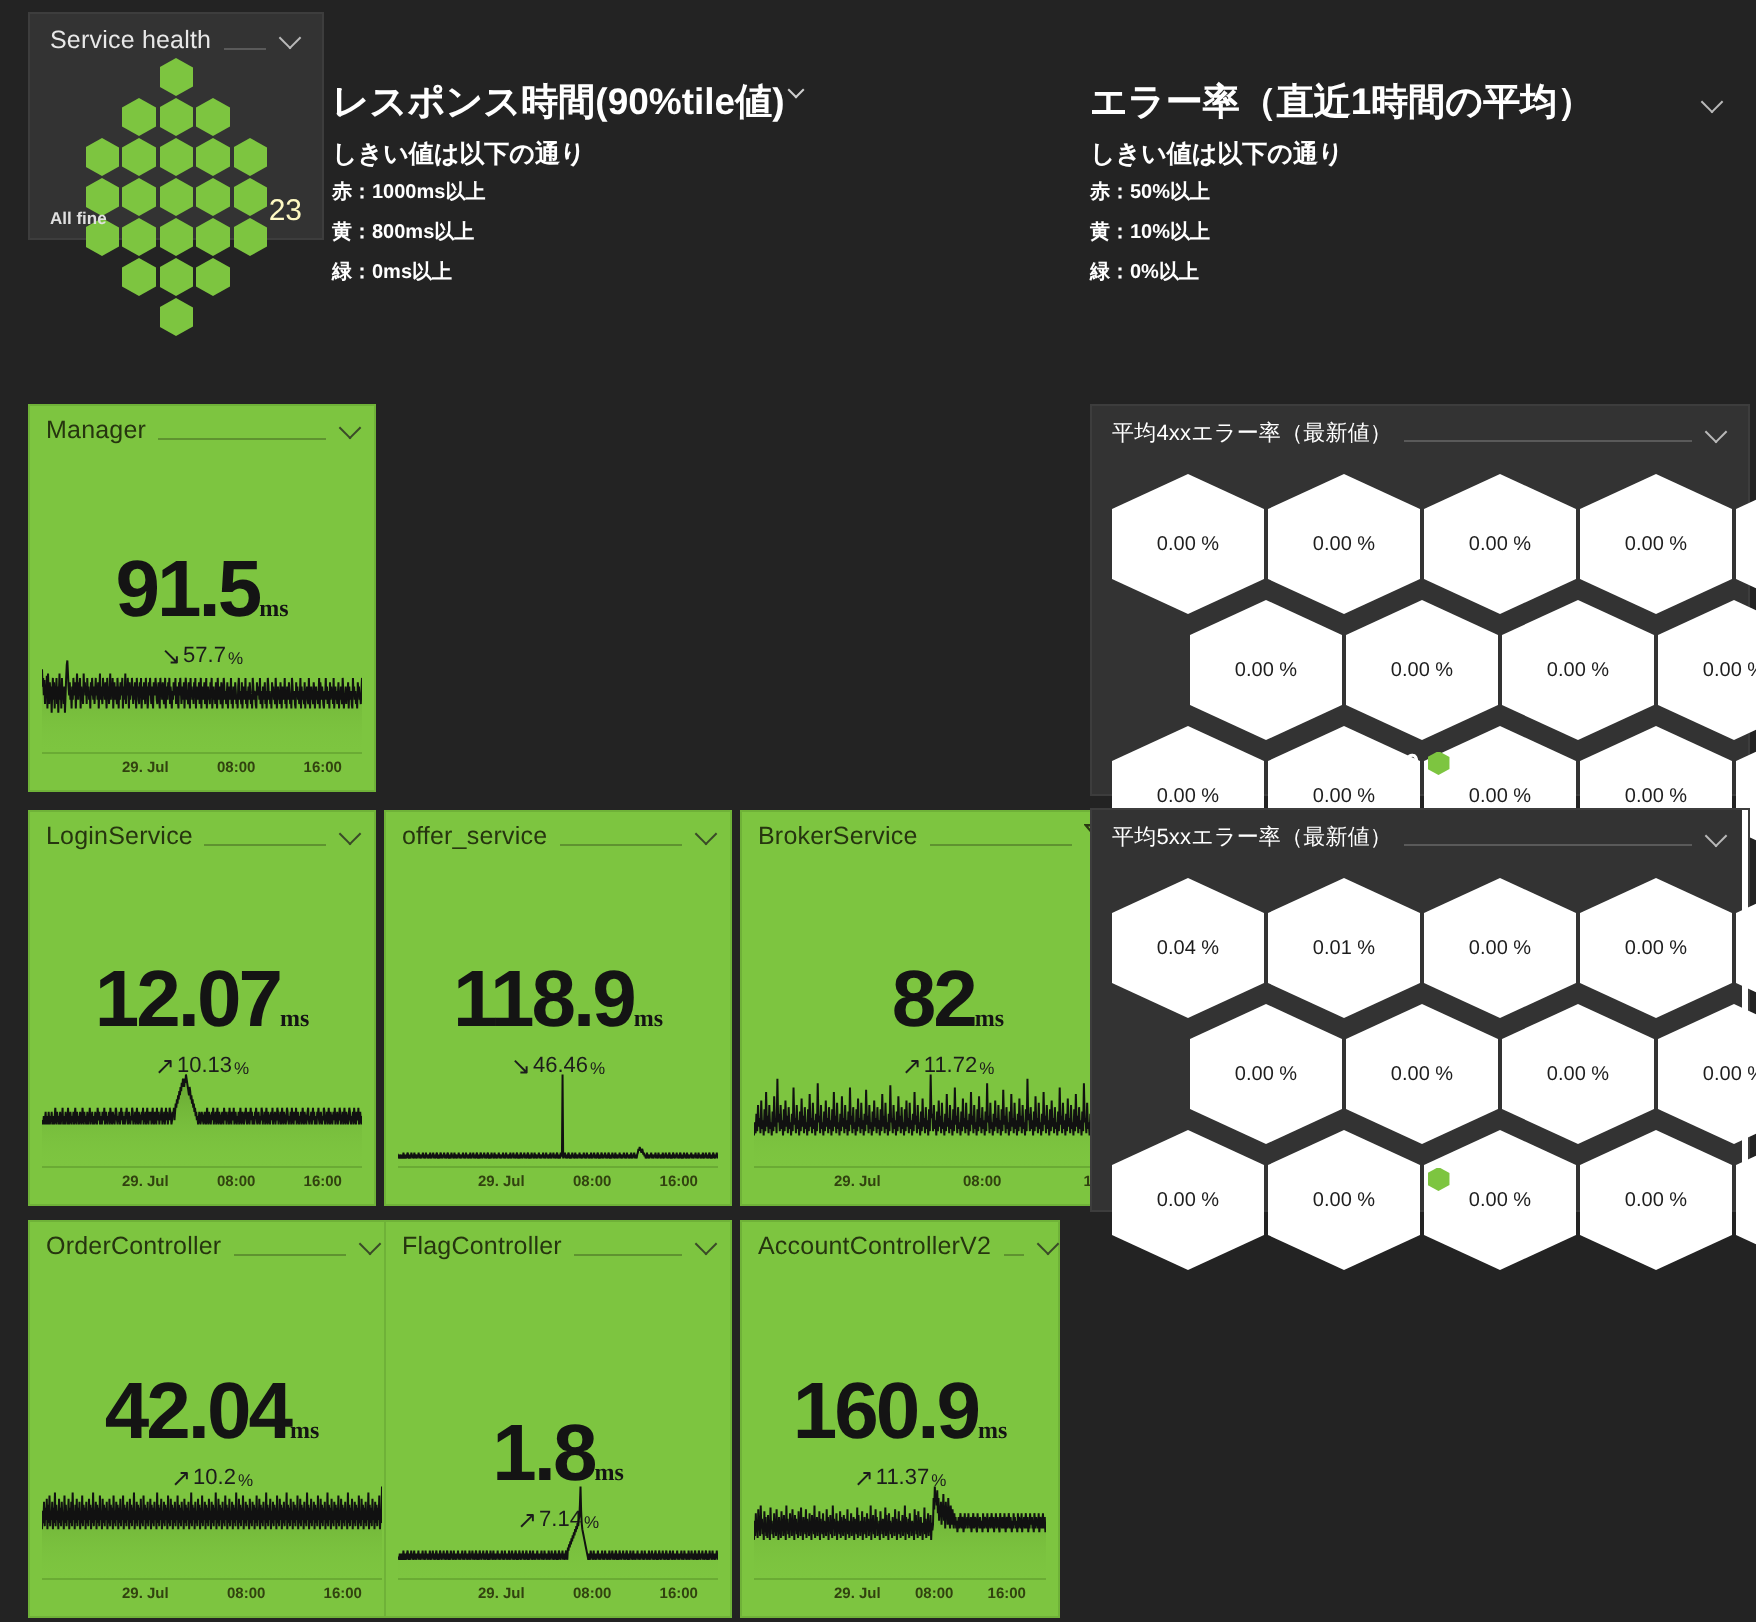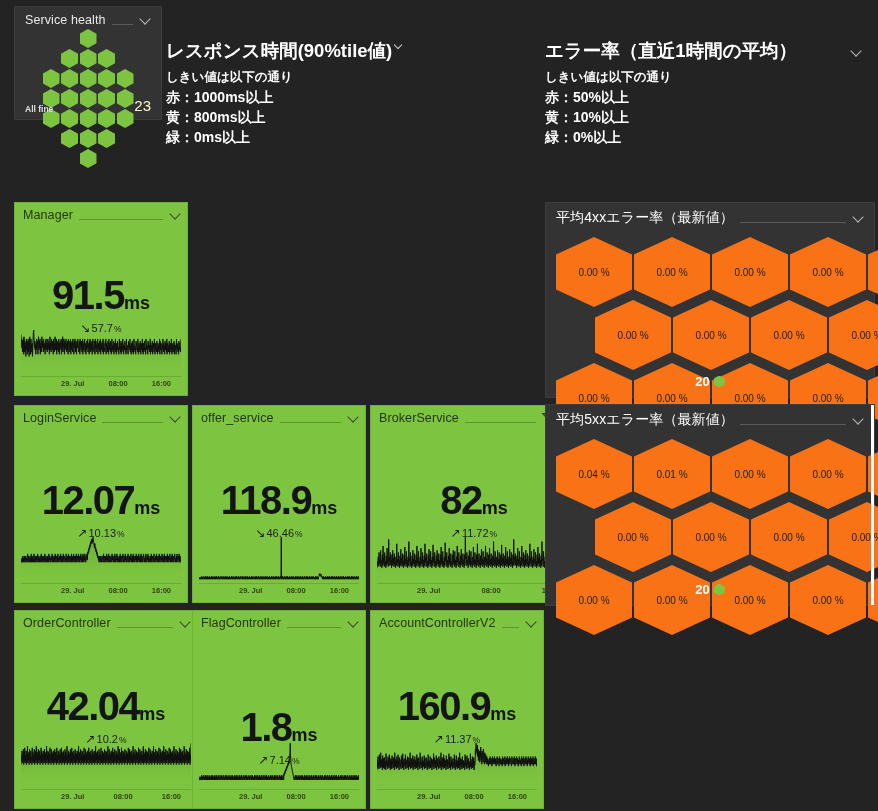--- a/index.html
+++ b/index.html
@@ -86,21 +86,21 @@
   .hdr-title .mini-chev::before {
     content:""; position:absolute; left:1px; top:1px;
     width:5px;height:5px;
     border-right:1.3px solid #cfcfcf; border-bottom:1.3px solid #cfcfcf;
     transform: rotate(45deg);
   }
   .hdr-sub {
     color: #ffffff; font-size: 12.5px; font-weight: bold;
     margin-top: 5px; line-height: 19px;
   }
-  .hdr-line { color: #ffffff; font-size: 14px; font-weight: bold; line-height: 20px; }
+  .hdr-line { color: #ffffff; font-size: 10px; font-weight: bold; line-height: 20px; }
   #hdr-resp { left: 166px; top: 2px; width: 360px; }
   #hdr-err  { left: 545px; top: 2px; width: 325px; }
   .hdr-chev-right {
     position: absolute; right: 6px; top: 6px;
     width: 14px; height: 14px;
   }
   .hdr-chev-right::before {
     content:""; position:absolute; left:2px; top:3px;
     width:7px;height:7px;
     border-right:1.4px solid #b9b9b9; border-bottom:1.4px solid #b9b9b9;
@@ -125,51 +125,51 @@
     padding-bottom: 8px;
   }
   .tile-value {
     color: #141414;
     font-size: 40px;
     font-weight: bold;
     letter-spacing: -1.5px;
     line-height: 1;
     white-space: nowrap;
   }
-  .tile-unit { font-size: 18px; letter-spacing: 0; font-weight: bold; }
+  .tile-unit { font-size: 12px; letter-spacing: 0; font-weight: bold; font-family: Liberation Serif, serif; }
   .tile-delta {
     margin-top: 7px;
     color: #1c1c1c;
     font-size: 11px;
     display: flex; align-items: center; gap: 1px;
     white-space: nowrap;
   }
   .arrow { font-size: 12px; line-height: 1; }
   .tile-delta .pct { font-size: 8.5px; position: relative; top: 1px; }
   .spark { position: absolute; left: 6px; right: 6px; bottom: 18px; height: 52px; }
   .spark svg { display: block; width: 100%; height: 100%; }
   .spark-axis {
     position: absolute; left: 6px; right: 6px; bottom: 4px;
     height: 12px;
     display: flex; justify-content: space-between;
     padding: 0 10px 0 40px;
   }
   .spark-axis span { color: #31420f; font-size: 7.5px; font-weight: bold; }
 
   
-  .comb-panel .panel-title { color: #ffffff; font-size: 14px; }
+  .comb-panel .panel-title { color: #ffffff; font-size: 11px; }
   .comb-wrap {
     position: absolute; left: 10px; right: 10px; top: 34px;
     display: flex; flex-direction: column; align-items: flex-start;
   }
   .comb-row { display: flex; gap: 2px; margin-bottom: -7px; }
   .comb-row.offset { margin-left: 39px; }
   .hex-b {
     width: 76px; height: 70px;
-    background: #f97316;
+    background: #ffffff;
     clip-path: polygon(50% 0%,100% 25%,100% 75%,50% 100%,0% 75%,0% 25%);
     display: flex; align-items: center; justify-content: center;
     color: #1d1d1d;
     font-size: 10px;
   }
   .comb-foot {
     position: absolute; left: 0; right: 0; bottom: 8px;
     display: flex; align-items: center; justify-content: center; gap: 4px;
   }
   .comb-foot .n { color: #ffffff; font-size: 13px; font-weight: bold; }
@@ -457,21 +457,21 @@
             <path d="M0.00 41.85 L0.56 40.32 L1.13 41.85 L1.69 38.80 L2.25 40.32 L2.81 41.85 L3.38 38.80 L3.94 40.32 L4.50 41.85 L5.07 37.27 L5.63 40.32 L6.19 41.85 L6.75 38.80 L7.32 40.32 L7.88 41.85 L8.44 38.80 L9.01 37.27 L9.57 40.32 L10.13 41.85 L10.69 38.80 L11.26 40.32 L11.82 41.85 L12.38 37.27 L12.95 40.32 L13.51 38.80 L14.07 41.85 L14.63 40.32 L15.20 37.27 L15.76 41.85 L16.32 38.80 L16.89 40.32 L17.45 41.85 L18.01 38.80 L18.57 40.32 L19.14 37.27 L19.70 41.85 L20.26 38.80 L20.83 40.32 L21.39 41.85 L21.95 38.80 L22.51 40.32 L23.08 37.27 L23.64 41.85 L24.20 38.80 L24.77 40.32 L25.33 41.85 L25.89 37.27 L26.45 40.32 L27.02 38.80 L27.58 41.85 L28.14 40.32 L28.71 38.80 L29.27 41.85 L29.83 37.27 L30.39 40.32 L30.96 41.85 L31.52 38.80 L32.08 40.32 L32.65 37.27 L33.21 41.85 L33.77 38.80 L34.33 40.32 L34.90 41.85 L35.46 38.80 L36.02 37.27 L36.59 40.32 L37.15 41.85 L37.71 38.80 L38.27 40.32 L38.84 41.85 L39.40 37.27 L39.96 38.80 L40.53 40.32 L41.09 41.85 L41.65 38.80 L42.21 40.32 L42.78 37.27 L43.34 41.85 L43.90 38.80 L44.47 40.32 L45.03 41.85 L45.59 38.80 L46.15 37.27 L46.72 40.32 L47.28 41.85 L47.84 38.80 L48.41 40.32 L48.97 41.85 L49.53 37.27 L50.09 40.32 L50.66 38.80 L51.22 41.85 L51.78 40.32 L52.35 37.27 L52.91 41.85 L53.47 38.80 L54.03 40.32 L54.60 41.85 L55.16 38.80 L55.72 40.32 L56.29 37.27 L56.85 41.85 L57.41 38.80 L57.97 40.32 L58.54 41.85 L59.10 38.80 L59.66 40.32 L60.23 37.27 L60.79 41.85 L61.35 38.80 L61.91 40.32 L62.48 41.85 L63.04 37.27 L63.60 40.32 L64.17 38.80 L64.73 41.85 L65.29 40.32 L65.85 38.80 L66.42 41.85 L66.98 37.27 L67.54 40.32 L68.11 41.85 L68.67 38.80 L69.23 40.32 L69.79 37.27 L70.36 41.85 L70.92 38.80 L71.48 40.32 L72.05 41.85 L72.61 38.80 L73.17 37.27 L73.73 40.32 L74.30 41.85 L74.86 38.80 L75.42 40.32 L75.98 41.85 L76.55 37.27 L77.11 38.80 L77.67 40.32 L78.24 41.85 L78.80 38.80 L79.36 40.32 L79.92 37.27 L80.49 41.85 L81.05 38.80 L81.61 40.32 L82.18 41.85 L82.74 38.80 L83.30 37.27 L83.86 40.32 L84.43 41.85 L84.99 38.80 L85.55 40.32 L86.12 41.85 L86.68 37.27 L87.24 40.32 L87.80 38.80 L88.37 41.85 L88.93 40.32 L89.49 37.27 L90.06 41.85 L90.62 38.80 L91.18 40.32 L91.74 41.85 L92.31 38.80 L92.87 40.32 L93.43 37.27 L94.00 41.85 L94.56 38.80 L95.12 40.32 L95.68 41.85 L96.25 38.80 L96.81 40.32 L97.37 37.27 L97.94 41.85 L98.50 38.80 L99.06 40.32 L99.62 41.85 L100.19 37.27 L100.75 40.32 L101.31 38.80 L101.88 41.85 L102.44 40.32 L103.00 38.80 L103.56 41.85 L104.13 37.27 L104.69 40.32 L105.25 41.85 L105.82 38.80 L106.38 40.32 L106.94 37.27 L107.50 41.85 L108.07 38.80 L108.63 40.32 L109.19 41.85 L109.76 38.80 L110.32 37.27 L110.88 40.32 L111.44 41.85 L112.01 38.80 L112.57 40.32 L113.13 41.85 L113.70 37.27 L114.26 38.80 L114.82 40.32 L115.38 41.85 L115.95 38.80 L116.51 40.32 L117.07 37.27 L117.64 41.85 L118.20 38.80 L118.76 40.32 L119.32 41.85 L119.89 38.80 L120.45 37.27 L121.01 40.32 L121.58 41.85 L122.14 38.80 L122.70 40.32 L123.26 41.85 L123.83 37.27 L124.39 40.32 L124.95 38.80 L125.52 41.85 L126.08 40.32 L126.64 37.27 L127.20 41.85 L127.77 38.80 L128.33 40.32 L128.89 41.85 L129.46 38.80 L130.02 40.32 L130.58 37.27 L131.14 41.85 L131.71 38.80 L132.27 40.32 L132.83 41.85 L133.40 38.80 L133.96 40.32 L134.52 37.27 L135.08 41.85 L135.65 38.80 L136.21 40.32 L136.77 41.85 L137.34 37.27 L137.90 40.32 L138.46 38.80 L139.02 41.85 L139.59 40.32 L140.15 38.80 L140.71 41.85 L141.28 37.27 L141.84 40.32 L142.40 41.85 L142.96 38.80 L143.53 40.32 L144.09 37.27 L144.65 41.85 L145.22 38.80 L145.78 40.32 L146.34 41.85 L146.90 38.80 L147.47 37.27 L148.03 40.32 L148.59 41.85 L149.16 38.80 L149.72 40.32 L150.28 41.85 L150.84 37.27 L151.41 38.80 L151.97 40.32 L152.53 41.85 L153.10 38.80 L153.66 40.32 L154.22 37.27 L154.78 41.85 L155.35 38.80 L155.91 40.32 L156.47 41.85 L157.04 38.80 L157.60 37.27 L158.16 40.32 L158.72 41.85 L159.29 35.75 L159.85 37.27 L160.41 34.22 L160.98 35.75 L161.54 32.70 L162.10 34.22 L162.66 31.17 L163.23 32.70 L163.79 29.65 L164.35 31.17 L164.92 28.12 L165.48 29.65 L166.04 26.59 L166.60 28.12 L167.17 25.07 L167.73 26.59 L168.29 23.54 L168.86 25.07 L169.42 22.02 L169.98 20.49 L170.54 14.39 L171.11 5.24 L171.67 17.44 L172.23 23.54 L172.80 26.59 L173.36 28.12 L173.92 29.65 L174.48 31.17 L175.05 32.70 L175.61 34.22 L176.17 35.75 L176.74 37.27 L177.30 38.80 L177.86 40.32 L178.42 41.85 L178.99 38.80 L179.55 40.32 L180.11 41.85 L180.68 37.27 L181.24 40.32 L181.80 38.80 L182.36 41.85 L182.93 40.32 L183.49 37.27 L184.05 41.85 L184.62 38.80 L185.18 40.32 L185.74 41.85 L186.30 38.80 L186.87 40.32 L187.43 37.27 L187.99 41.85 L188.56 38.80 L189.12 40.32 L189.68 41.85 L190.24 38.80 L190.81 40.32 L191.37 37.27 L191.93 41.85 L192.50 38.80 L193.06 40.32 L193.62 41.85 L194.18 37.27 L194.75 40.32 L195.31 38.80 L195.87 41.85 L196.44 40.32 L197.00 38.80 L197.56 41.85 L198.12 37.27 L198.69 40.32 L199.25 41.85 L199.81 38.80 L200.38 40.32 L200.94 37.27 L201.50 41.85 L202.06 38.80 L202.63 40.32 L203.19 41.85 L203.75 38.80 L204.32 37.27 L204.88 40.32 L205.44 41.85 L206.00 38.80 L206.57 40.32 L207.13 41.85 L207.69 37.27 L208.26 38.80 L208.82 40.32 L209.38 41.85 L209.94 38.80 L210.51 40.32 L211.07 37.27 L211.63 41.85 L212.20 38.80 L212.76 40.32 L213.32 41.85 L213.88 38.80 L214.45 37.27 L215.01 40.32 L215.57 41.85 L216.14 38.80 L216.70 40.32 L217.26 41.85 L217.82 37.27 L218.39 40.32 L218.95 38.80 L219.51 41.85 L220.08 40.32 L220.64 37.27 L221.20 41.85 L221.76 38.80 L222.33 40.32 L222.89 41.85 L223.45 38.80 L224.02 40.32 L224.58 37.27 L225.14 41.85 L225.70 38.80 L226.27 40.32 L226.83 41.85 L227.39 38.80 L227.95 40.32 L228.52 37.27 L229.08 41.85 L229.64 38.80 L230.21 40.32 L230.77 41.85 L231.33 37.27 L231.89 40.32 L232.46 38.80 L233.02 41.85 L233.58 40.32 L234.15 38.80 L234.71 41.85 L235.27 37.27 L235.83 40.32 L236.40 41.85 L236.96 38.80 L237.52 40.32 L238.09 37.27 L238.65 41.85 L239.21 38.80 L239.77 40.32 L240.34 41.85 L240.90 38.80 L241.46 37.27 L242.03 40.32 L242.59 41.85 L243.15 38.80 L243.71 40.32 L244.28 41.85 L244.84 37.27 L245.40 38.80 L245.97 40.32 L246.53 41.85 L247.09 38.80 L247.65 40.32 L248.22 37.27 L248.78 41.85 L249.34 38.80 L249.91 40.32 L250.47 41.85 L251.03 38.80 L251.59 37.27 L252.16 40.32 L252.72 41.85 L253.28 38.80 L253.85 40.32 L254.41 41.85 L254.97 37.27 L255.53 40.32 L256.10 38.80 L256.66 41.85 L257.22 40.32 L257.79 37.27 L258.35 41.85 L258.91 38.80 L259.47 40.32 L260.04 41.85 L260.60 38.80 L261.16 40.32 L261.73 37.27 L262.29 41.85 L262.85 38.80 L263.41 40.32 L263.98 41.85 L264.54 38.80 L265.10 40.32 L265.67 37.27 L266.23 41.85 L266.79 38.80 L267.35 40.32 L267.92 41.85 L268.48 37.27 L269.04 40.32 L269.61 38.80 L270.17 41.85 L270.73 40.32 L271.29 38.80 L271.86 41.85 L272.42 37.27 L272.98 40.32 L273.55 41.85 L274.11 38.80 L274.67 40.32 L275.23 37.27 L275.80 41.85 L276.36 38.80 L276.92 40.32 L277.49 41.85 L278.05 38.80 L278.61 37.27 L279.17 40.32 L279.74 41.85 L280.30 38.80 L280.86 40.32 L281.43 41.85 L281.99 37.27 L282.55 38.80 L283.11 40.32 L283.68 41.85 L284.24 38.80 L284.80 40.32 L285.37 37.27 L285.93 41.85 L286.49 38.80 L287.05 40.32 L287.62 41.85 L288.18 38.80 L288.74 37.27 L289.31 40.32 L289.87 41.85 L290.43 38.80 L290.99 40.32 L291.56 41.85 L292.12 37.27 L292.68 40.32 L293.25 38.80 L293.81 41.85 L294.37 40.32 L294.93 37.27 L295.50 41.85 L296.06 38.80 L296.62 40.32 L297.19 41.85 L297.75 38.80 L298.31 40.32 L298.87 37.27 L299.44 41.85 L300.00 38.80" fill="none" stroke="#111111" stroke-width="1" vector-effect="non-scaling-stroke"></path>
             <line x1="0" y1="51.5" x2="300" y2="51.5" stroke="#6aab34" stroke-width="1" vector-effect="non-scaling-stroke"></line>
           </svg>
         </div>
         <div class="spark-axis">
           <span>29. Jul</span>
           <span>08:00</span>
           <span>16:00</span>
         </div>
       </div>
-      <div class="tile" style="left: 370px; top: 610px; width: 174px; height: 199px;">
+      <div class="tile" style="left: 370px; top: 610px; width: 160px; height: 199px;">
         <div class="panel-head">
           <span class="panel-title">AccountControllerV2</span>
           <span class="title-rule"></span>
           <span class="chev dark"></span>
         </div>
         <div class="tile-body">
           <div class="tile-value">160.9<span class="tile-unit">ms</span></div>
           <div class="tile-delta">
             <span class="arrow">↗</span>
             <span>11.37</span>

